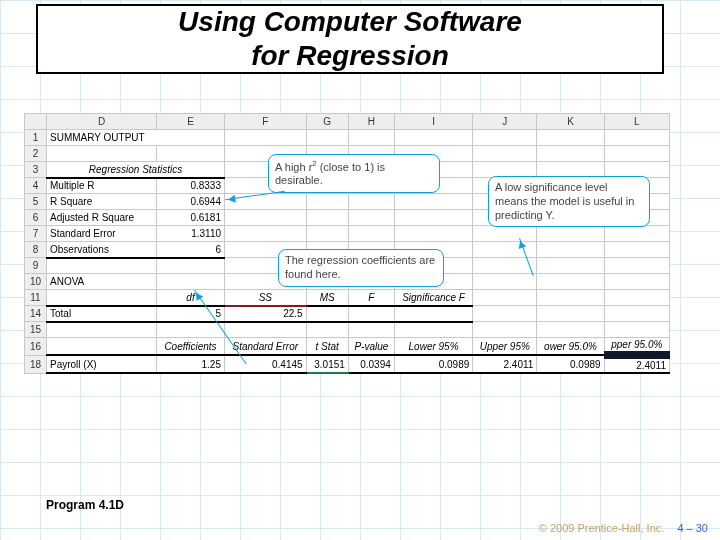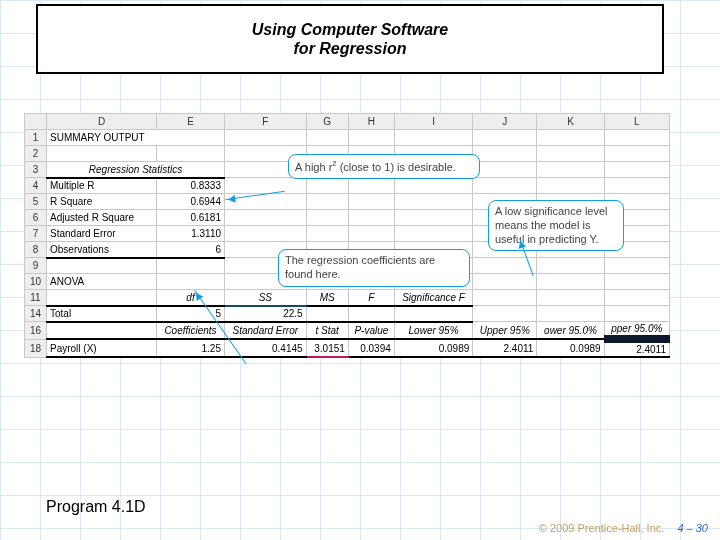--- a/index.html
+++ b/index.html
@@ -24,21 +24,21 @@
     border: 2px solid #000;
     background: #fff;
     display: flex;
     align-items: center;
     justify-content: center;
     text-align: center;
   }
   .title-text {
     font-weight: bold;
     font-style: italic;
-    font-size: 16px;
+    font-size: 28px;
     line-height: 1.2;
     white-space: pre-line;
   }
   .sheet {
     position: absolute;
     left: 24px;
     top: 113px;
     width: 646px;
     border: 1px solid #999;
     border-collapse: collapse;
@@ -99,31 +99,31 @@
     right: auto;
     left: -1px;
     border: 4px solid transparent;
     border-right: 7px solid #0da0e0;
   }
 
   .caption {
     position: absolute;
     left: 46px;
     top: 498px;
-    font-size: 16px;
-    font-weight: normal;
+    font-size: 12px;
+    font-weight: bold;
   }
   .footer {
     position: absolute;
     right: 12px;
     bottom: 6px;
     font-size: 11px;
   }
   .footer .copy { color: #c3a060; padding-left: 23px; }
-  .footer .page { color: #3a5fcd; margin-left: 10px; font-style: italic; }
+  .footer .page { color: #3a5fcd; margin-left: 10px; }
   sup { font-size: 0.7em; }
 </style>
 </head>
 <body>
 
 <div class="title-box">
   <div class="title-text">Using Computer Software
 for Regression</div>
 </div>
 
@@ -256,78 +256,90 @@
         <td></td>
         <td></td>
         <td></td>
         <td></td>
         <td></td>
   </tr>
   <tr>
     <td class="rownum">11</td>
     <td style="border-bottom:2px solid #000"></td>
     <td class="center ital" style="border-bottom:2px solid #000">df</td>
-    <td class="center ital" style="border-bottom:2px solid #0c4a6e">SS</td>
+    <td class="center ital" style="border-bottom:2px solid #7f1d1d">SS</td>
     <td class="center ital" style="border-bottom:2px solid #000">MS</td>
     <td class="center ital" style="border-bottom:2px solid #000">F</td>
     <td class="center ital" style="border-bottom:2px solid #000">Significance F</td>
     <td></td>
         <td></td>
         <td></td>
   </tr>
   <tr>
     <td class="rownum">14</td>
     <td style="border-top:1px solid #000;border-bottom:2px solid #000">Total</td>
     <td class="right" style="border-top:1px solid #000;border-bottom:2px solid #000">5</td>
     <td class="right" style="border-top:1px solid #000;border-bottom:2px solid #000">22.5</td>
     <td style="border-top:1px solid #000;border-bottom:2px solid #000"></td>
     <td style="border-top:1px solid #000;border-bottom:2px solid #000"></td>
     <td style="border-top:1px solid #000;border-bottom:2px solid #000"></td>
     <td></td>
+        <td></td>
+        <td></td>
+  </tr>
+  <tr>
+    <td class="rownum">15</td>
+        <td></td>
+        <td></td>
+        <td></td>
+        <td></td>
+        <td></td>
+        <td></td>
+        <td></td>
         <td></td>
         <td></td>
   </tr>
   <tr>
     <td class="rownum">16</td>
     <td style="border-bottom:2px solid #000"></td>
     <td class="center ital" style="border-bottom:2px solid #000">Coefficients</td>
     <td class="center ital" style="border-bottom:2px solid #000">Standard Error</td>
     <td class="center ital" style="border-bottom:2px solid #000">t Stat</td>
     <td class="center ital" style="border-bottom:2px solid #000">P-value</td>
     <td class="center ital" style="border-bottom:2px solid #000">Lower 95%</td>
     <td class="center ital" style="border-bottom:2px solid #000">Upper 95%</td>
     <td class="center ital" style="border-bottom:2px solid #000">ower 95.0%</td>
     <td class="center ital" style="border-bottom:8px solid #0f172a">pper 95.0%</td>
   </tr>
   <tr>
     <td class="rownum">18</td>
     <td style="border-bottom:2px solid #000">Payroll (X)</td>
     <td class="right" style="border-bottom:2px solid #000">1.25</td>
     <td class="right" style="border-bottom:2px solid #000">0.4145</td>
-    <td class="right" style="border-bottom:2px solid #be185d">3.0151</td>
+    <td class="right" style="border-bottom:2px solid #15803d">3.0151</td>
     <td class="right" style="border-bottom:2px solid #000">0.0394</td>
     <td class="right" style="border-bottom:2px solid #000">0.0989</td>
     <td class="right" style="border-bottom:2px solid #000">2.4011</td>
     <td class="right" style="border-bottom:2px solid #000">0.0989</td>
     <td class="right" style="border-bottom:2px solid #000">2.4011</td>
   </tr>
 </tbody>
   </table>
 
-<div class="callout" style="left:288px; top:154px; width:192px">
+<div class="callout" style="left:268px; top:154px; width:172px">
   <span>A high r</span><sup>2</sup><span> (close to 1) is desirable.</span>
 </div>
 <div class="arrow rev" style="left:225px; top:195px; width:60px; transform:rotate(-8deg)"></div>
 
-<div class="callout" style="left:488px; top:200px; width:136px">
+<div class="callout" style="left:488px; top:176px; width:162px">
   <span>A low significance level means the model is useful in predicting Y.</span>
 </div>
 <div class="arrow rev" style="left:520px; top:238px; width:40px; transform:rotate(70deg); transform-origin:left top"></div>
 
-<div class="callout" style="left:278px; top:249px; width:192px">
+<div class="callout" style="left:278px; top:249px; width:166px">
   <span>The regression coefficients are found here.</span>
 </div>
 <div class="arrow rev" style="left:195px; top:290px; width:90px; transform:rotate(55deg); transform-origin:left top"></div>
 
 <div class="caption">Program 4.1D</div>
 
 <div class="footer">
   <span class="copy">© 2009 Prentice-Hall, Inc.</span>
   <span class="page">4 – 30</span>
 </div>

